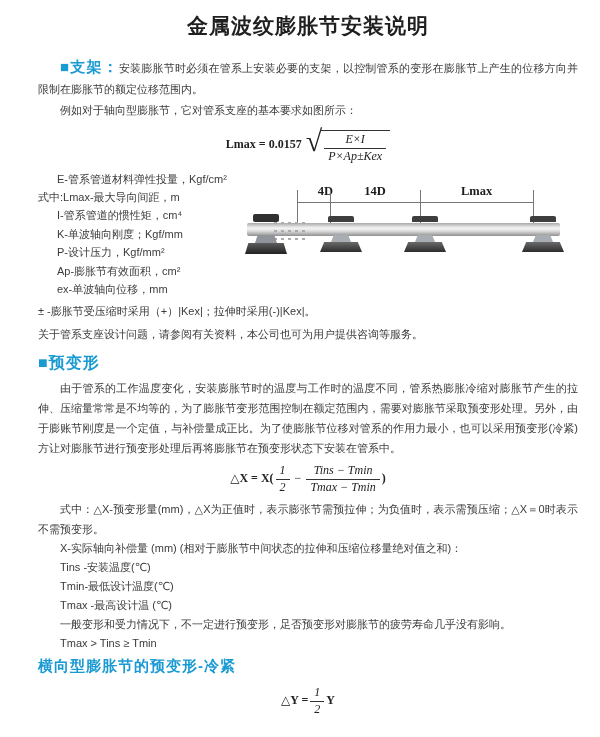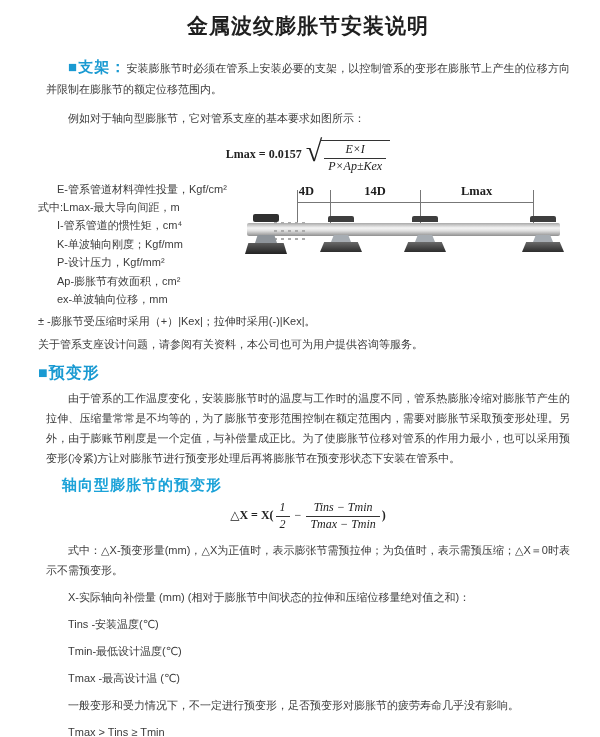--- a/index.html
+++ b/index.html
@@ -6,21 +6,21 @@
   body{
     width:600px;height:737px;background:#ffffff;overflow:hidden;
     font-family:"Liberation Sans","DejaVu Sans",sans-serif;
     color:#3b3b3b;font-size:11px;
   }
   .content{padding:12px 22px 0 38px;position:relative;}
   h1.doc-title{
     font-size:21px;font-weight:bold;color:#1f1f1f;text-align:center;
     margin:0 0 16px 0;letter-spacing:1px;
   }
-  p{margin:8px;}
+  p{margin:0;}
   .para{line-height:21px;text-align:justify;}
   .indent{text-indent:2em;}
   .sec-heading-inline{
     color:#1a9ad2;font-size:15px;font-weight:bold;letter-spacing:1px;
   }
   .sec-heading{
     color:#1a9ad2;font-size:16px;font-weight:bold;margin:10px 0 4px 0;letter-spacing:1px;
   }
   .sub-heading{
     color:#1ba2d8;font-size:15px;font-weight:bold;margin:6px 0 4px 0;letter-spacing:1px;
@@ -52,21 +52,21 @@
   .ax-lines{line-height:19px;}
   .ax-first{line-height:20px;text-align:justify;text-indent:2em;}
   .ax-item{padding-left:22px;}
   
   .diagram{position:absolute;left:245px;top:183px;width:345px;height:100px;}
   .dim-label{
     position:absolute;top:1px;text-align:center;
     font-family:"Liberation Serif","DejaVu Serif",serif;font-weight:bold;
     font-size:12.5px;color:#1c1c1c;
   }
-  .dl-4d{left:45px;width:33px;}
+  .dl-4d{left:64px;width:33px;}
   .dl-14d{left:85px;width:90px;}
   .dl-lmax{left:175px;width:113px;}
   .dim-line{position:absolute;left:52px;top:19px;width:236px;height:1px;background:#777;}
   .tick{position:absolute;top:7px;width:1px;height:33px;background:#777;}
   .tk1{left:52px;}.tk2{left:85px;}.tk3{left:175px;}.tk4{left:288px;}
   .pipe{
     position:absolute;left:2px;top:40px;width:313px;height:13px;border-radius:2px;
     background:linear-gradient(#a8a8a8,#f4f4f4 38%,#e0e0e0 60%,#8f8f8f);
   }
   .bellows{
@@ -158,21 +158,20 @@
       <div class="cap"></div>
       <div class="neck"></div>
       <div class="base"></div>
     </div>
   </div>
 
   <div class="sec-heading">■预变形</div>
 
   <p class="para indent" style="line-height:20px;margin-top:2px;">由于管系的工作温度变化，安装膨胀节时的温度与工作时的温度不同，管系热膨胀冷缩对膨胀节产生的拉伸、压缩量常常是不均等的，为了膨胀节变形范围控制在额定范围内，需要对膨胀节采取预变形处理。另外，由于膨账节刚度是一个定值，与补偿量成正比。为了使膨胀节位移对管系的作用力最小，也可以采用预变形(冷紧)方让对膨胀节进行预变形处理后再将膨胀节在预变形状态下安装在管系中。</p>
 
-  <div class="sub-heading indented">轴向型膨胀节的预变形</div>
 
   <div class="formula">
     <span class="flhs">△X = X(</span><span class="frac"><span class="num">1</span><span class="den">2</span></span><span class="op">−</span><span class="frac"><span class="num">Tins − Tmin</span><span class="den">Tmax − Tmin</span></span><span class="flhs">)</span>
   </div>
 
   <div class="ax-lines">
     <p class="ax-first">式中：△X-预变形量(mm)，△X为正值时，表示膨张节需预拉伸；为负值时，表示需预压缩；△X＝0时表示不需预变形。</p>
     <p class="ax-item">X-实际轴向补偿量 (mm) (相对于膨胀节中间状态的拉伸和压缩位移量绝对值之和)：</p>
     <p class="ax-item">Tins -安装温度(℃)</p>
     <p class="ax-item">Tmin-最低设计温度(℃)</p>

